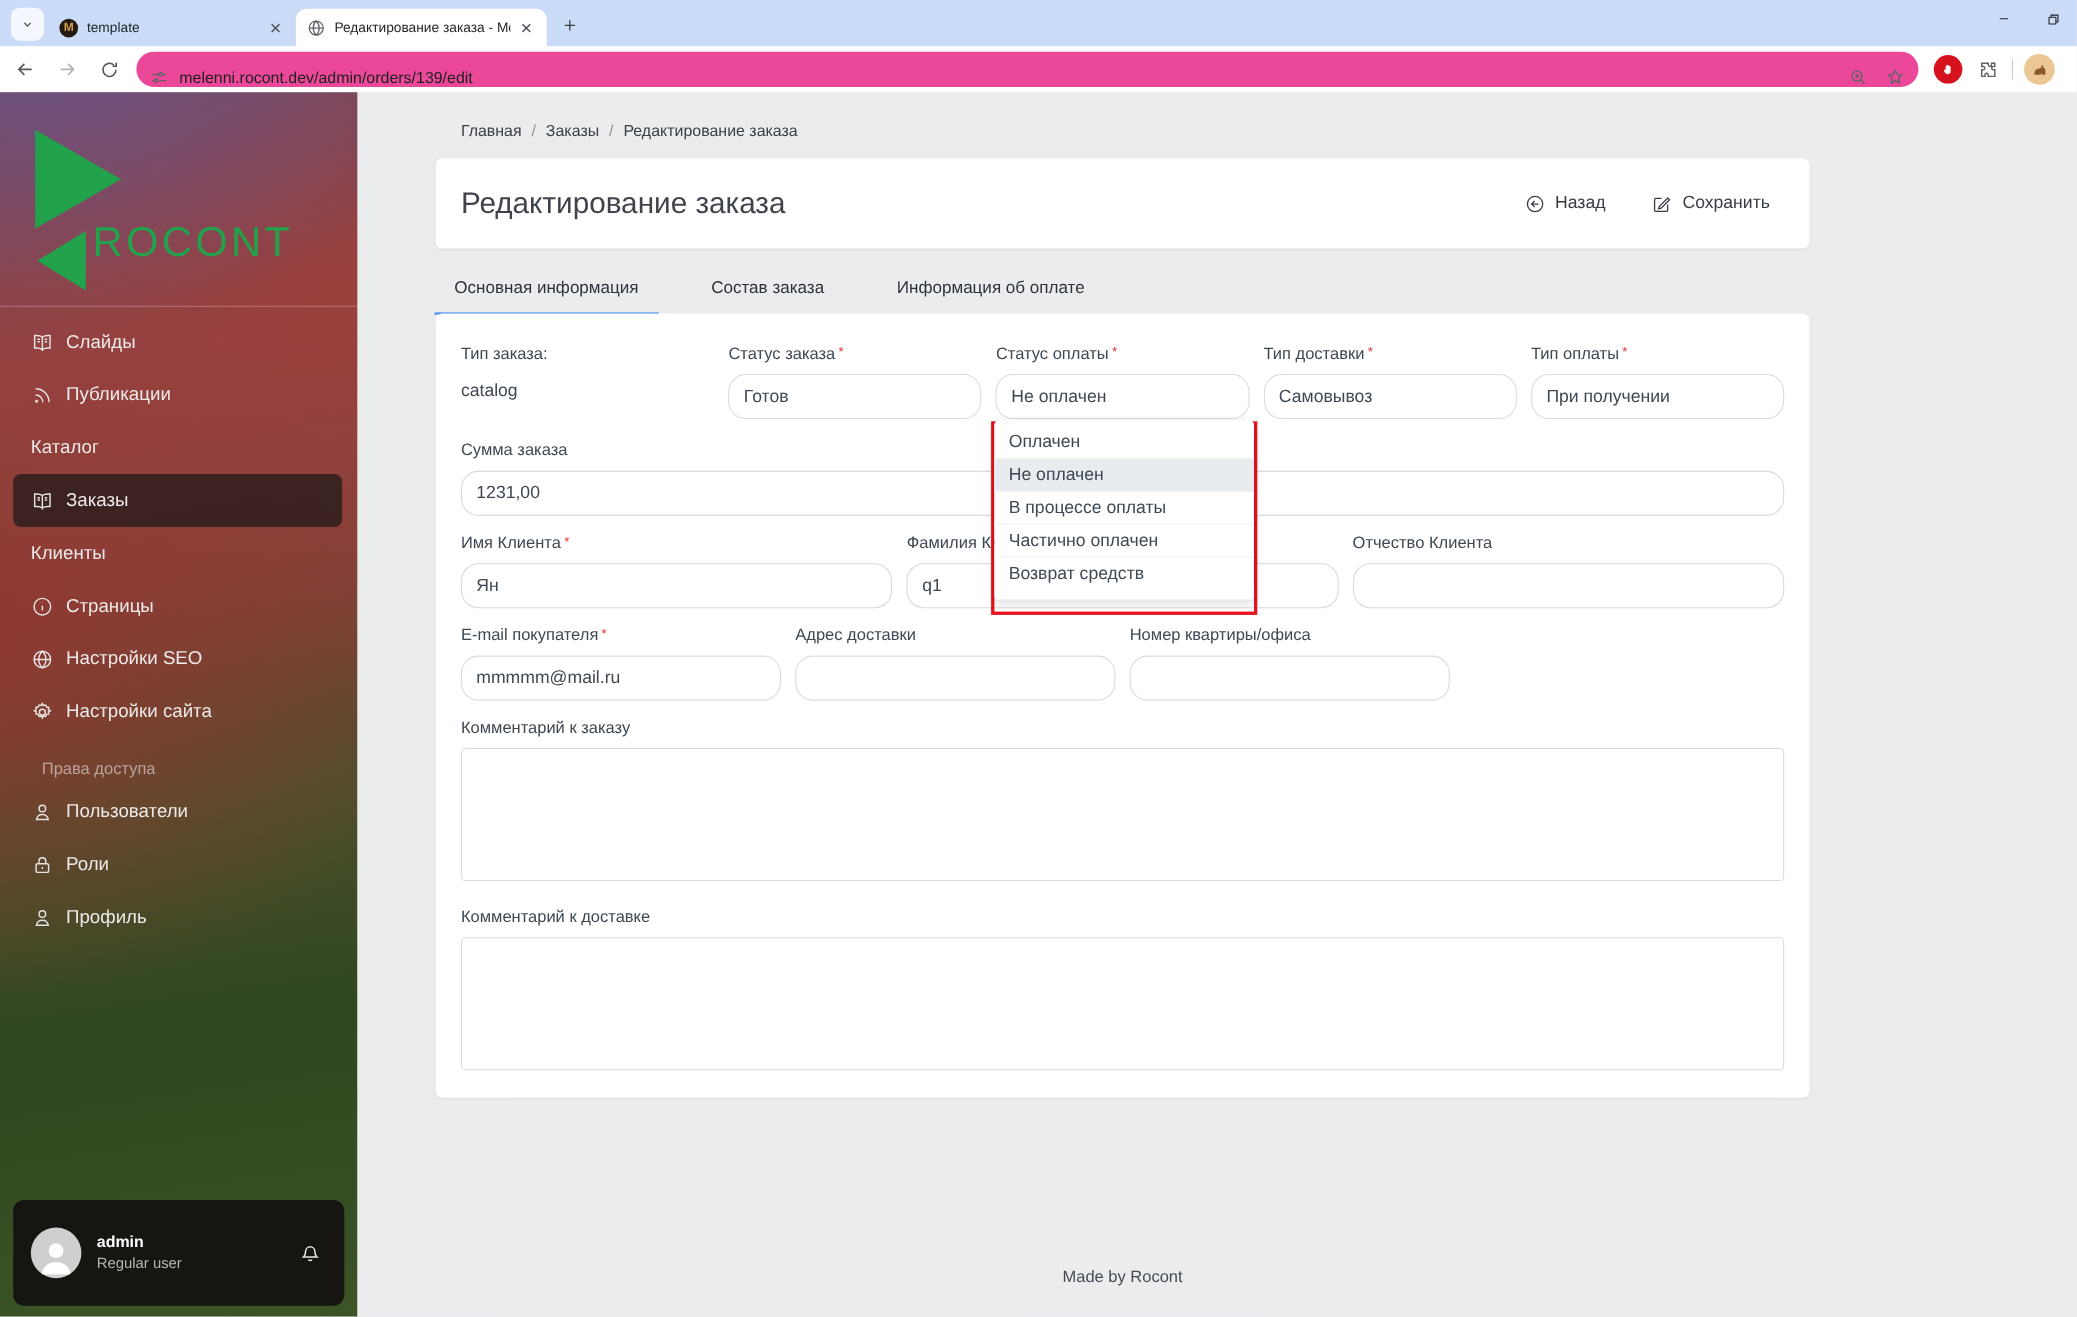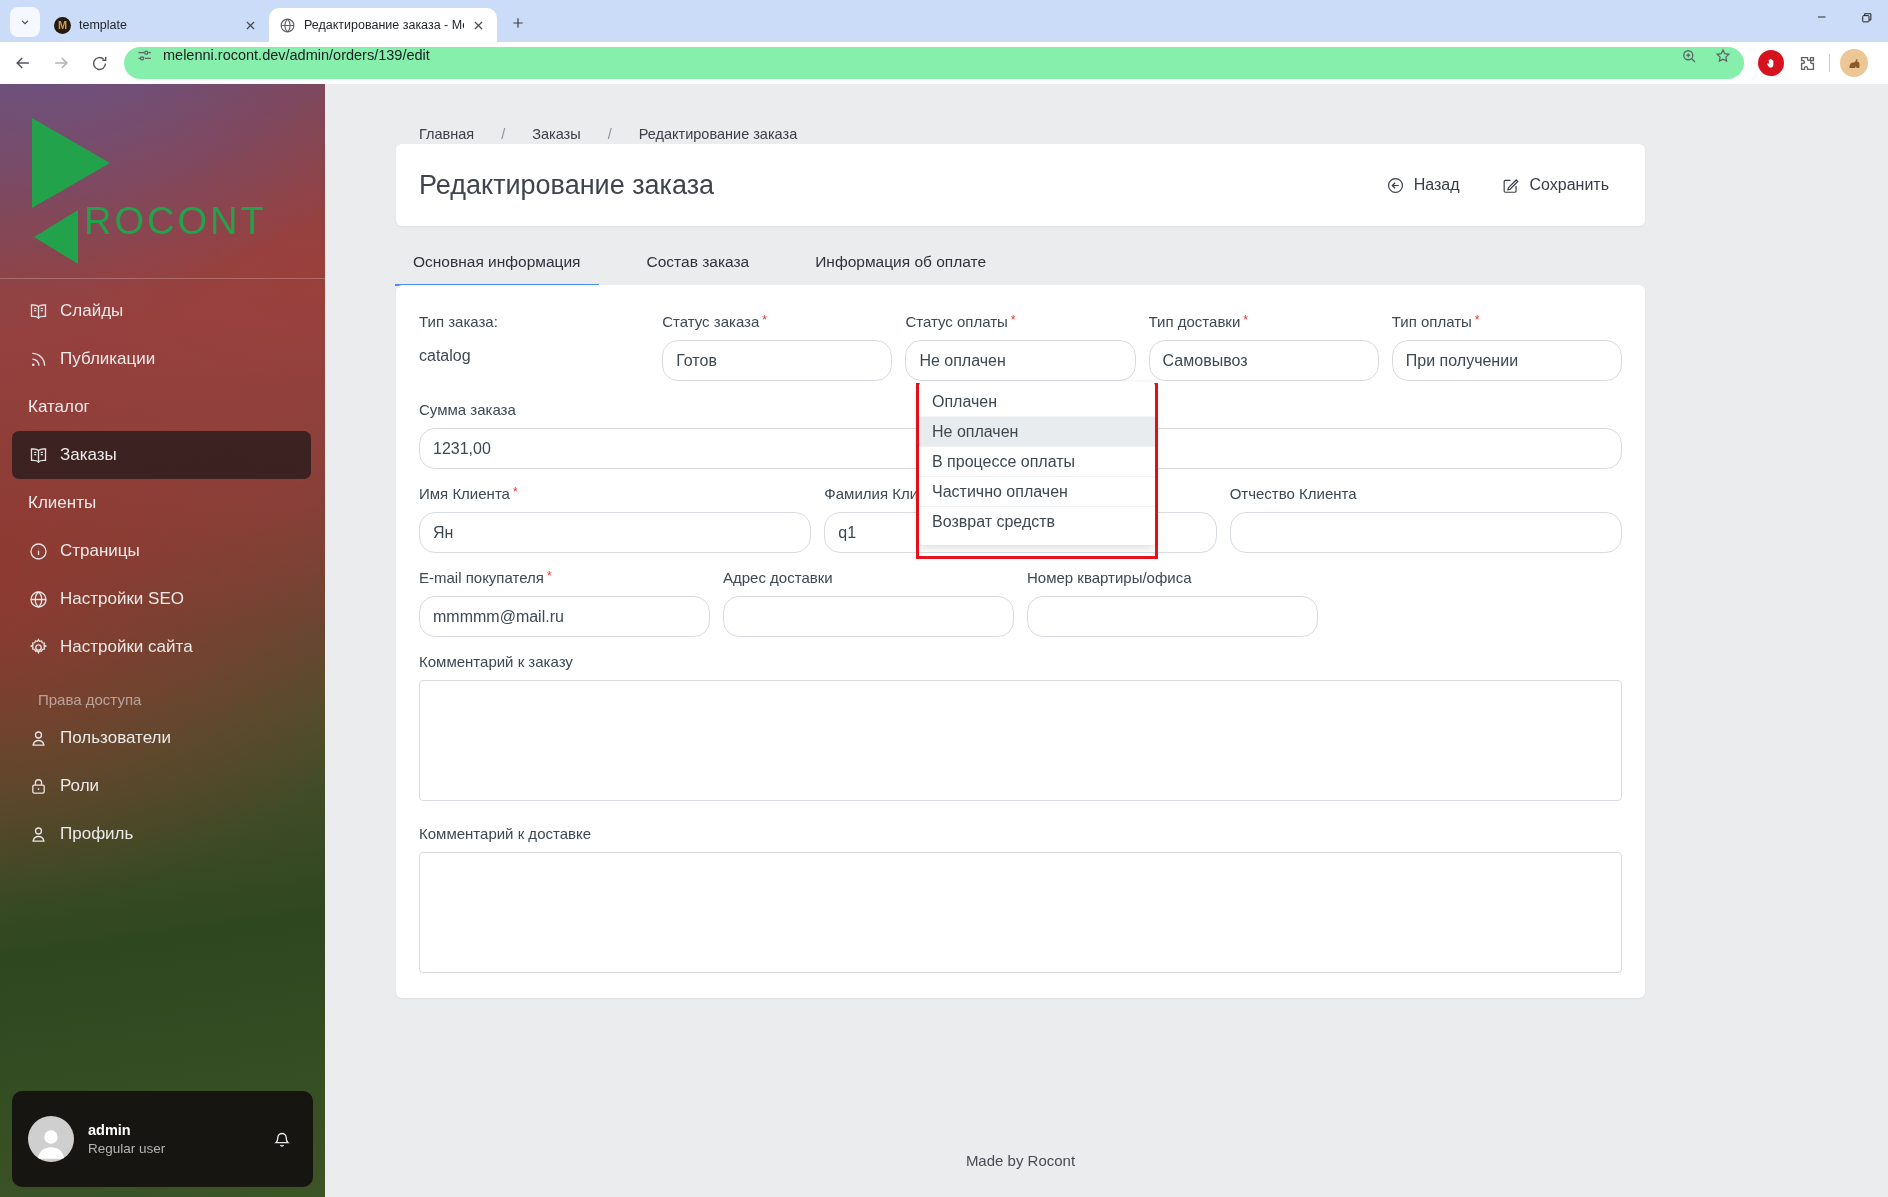--- a/index.html
+++ b/index.html
@@ -20,22 +20,22 @@
   .tab .t-close { width:17px; height:17px; color:#4a4e53; margin-left:6px; flex:0 0 auto; }
   .fav-m { border-radius:50%; background:#241a10; color:#cf9c4e; font-size:11px; font-weight:bold;
     display:flex; align-items:center; justify-content:center; }
   .newtab { width:26px; height:26px; margin:0 0 6px 8px; color:#3c4043; display:flex; align-items:center; justify-content:center; }
   .wincontrols { position:absolute; right:0; top:0; height:34px; display:flex; }
   .winbtn { width:44px; height:34px; display:flex; align-items:center; justify-content:center; color:#202124; }
 
   .toolbar { height:42px; background:#ffffff; display:flex; align-items:center; position:relative; }
   .navbtn { width:30px; height:30px; margin-left:8px; display:flex; align-items:center; justify-content:center; color:#54585e; }
   .navbtn.disabled { color:#aeb2b8; }
-  .omnibox { margin-left:10px; width:1620px; height:32px; border-radius:16px; background:#86efac;
-    display:flex; align-items:flex-start; padding:0 12px; }
+  .omnibox { margin-left:10px; width:1620px; height:32px; border-radius:16px; background:#ec4899;
+    display:flex; align-items:flex-end; padding:0 12px; }
   .omnibox .site-ico { color:#5f6368; margin-right:10px; }
   .omnibox .url { font-size:14.5px; color:#202124; flex:1; }
   .omni-ico { color:#5f6368; margin-left:16px; }
   .ext-zone { display:flex; align-items:center; margin-left:14px; }
   .adblock { width:26px; height:26px; border-radius:50%; background:#d6121f; display:flex; align-items:center; justify-content:center; }
   .puzzle { color:#5f6368; margin-left:14px; }
   .vsep { width:1px; height:18px; background:#c9cdd2; margin-left:12px; }
   .avatar-browser { width:28px; height:28px; border-radius:50%; background:#ecc695; margin-left:10px;
     display:flex; align-items:center; justify-content:center; overflow:hidden; }
 
@@ -66,21 +66,21 @@
   .usercard { position:absolute; left:12px; right:12px; bottom:10px; height:96px; border-radius:10px;
     background:rgba(20,16,16,.92); display:flex; align-items:center; padding:0 20px 0 16px; }
   .usercard .uavatar { width:46px; height:46px; border-radius:50%; background:#cfcfcf; overflow:hidden;
     display:flex; align-items:flex-end; justify-content:center; }
   .usercard .utext { margin-left:14px; flex:1; }
   .usercard .uname { font-size:14.5px; font-weight:bold; color:#ffffff; }
   .usercard .urole { font-size:13.5px; color:#b5b5b5; margin-top:3px; }
   .usercard .bell { color:#e8e8e8; }
 
   .main { flex:1; position:relative; background:#eaecee; }
-  .breadcrumb { position:absolute; left:94px; top:28px; font-size:14.5px; color:#3c4148; display:flex; gap:27px;margin-top:14px; }
+  .breadcrumb { position:absolute; left:94px; top:28px; font-size:14.5px; color:#3c4148; display:flex; gap:9px; }
   .breadcrumb .sep { color:#8d939b; }
 
   .card { position:absolute; background:#ffffff; border-radius:6px; box-shadow:0 1px 2px rgba(0,0,0,.05); }
   .header-card { left:71px; top:60px; width:1249px; height:82px; display:flex; align-items:center; }
   .page-title { font-size:27px; color:#3f444c; margin-left:23px; flex:1; font-weight:400; }
   .hbtn { display:flex; align-items:center; gap:9px; font-size:16px; color:#383d45; margin-right:42px; cursor:pointer; }
   .hbtn:last-child { margin-right:36px; }
   .hbtn .ico { width:19px; height:19px; color:#383d45; }
 
   .tabs { position:absolute; left:70px; top:163px; display:flex; gap:30px; }
@@ -97,21 +97,21 @@
   .row6 { top:540px; grid-template-columns:1fr; }
   .fld label { display:block; font-size:15px; color:#3d4852; margin-bottom:10px; white-space:nowrap; overflow:hidden; }
   .req { color:#e3342f; font-size:12px; vertical-align:top; margin-left:3px; }
   .fld input { width:100%; height:41px; border:1px solid #d8dbe0; border-radius:16px; padding:0 13px;
     font-size:16px; color:#3d4852; font-family:"Liberation Sans", sans-serif; background:#fff; outline:none; }
   .fld textarea { width:100%; height:121px; border:1px solid #d8dbe0; border-radius:4px; padding:10px 13px;
     font-size:16px; color:#3d4852; font-family:"Liberation Sans", sans-serif; background:#fff; outline:none; resize:none; }
   .static-val { font-size:16px; color:#3d4852; margin-top:17px; }
 
   .dropdown-annotation { position:absolute; left:576px; top:299px; width:242px; height:176px;
-    border:3px solid #e8121c; z-index:30;margin-left:15px; }
+    border:3px solid #e8121c; z-index:30; }
   .menu { position:absolute; left:0px; top:-4px; width:236px; background:#ffffff; border-radius:4px;
     box-shadow:0 3px 10px rgba(0,0,0,.14); padding:5px 0 8px; }
   .menu .opt { height:30px; display:flex; align-items:center; padding:0 13px; font-size:16px; color:#3d4852;
     border-bottom:1px solid #f2f3f5; }
   .menu .opt:last-child { border-bottom:none; }
   .menu .opt.selected { background:#e9ecef; }
 
   .footer { position:absolute; left:71px; top:1068px; width:1249px; text-align:center;
     font-size:15px; color:#474c54; }
 </style>

